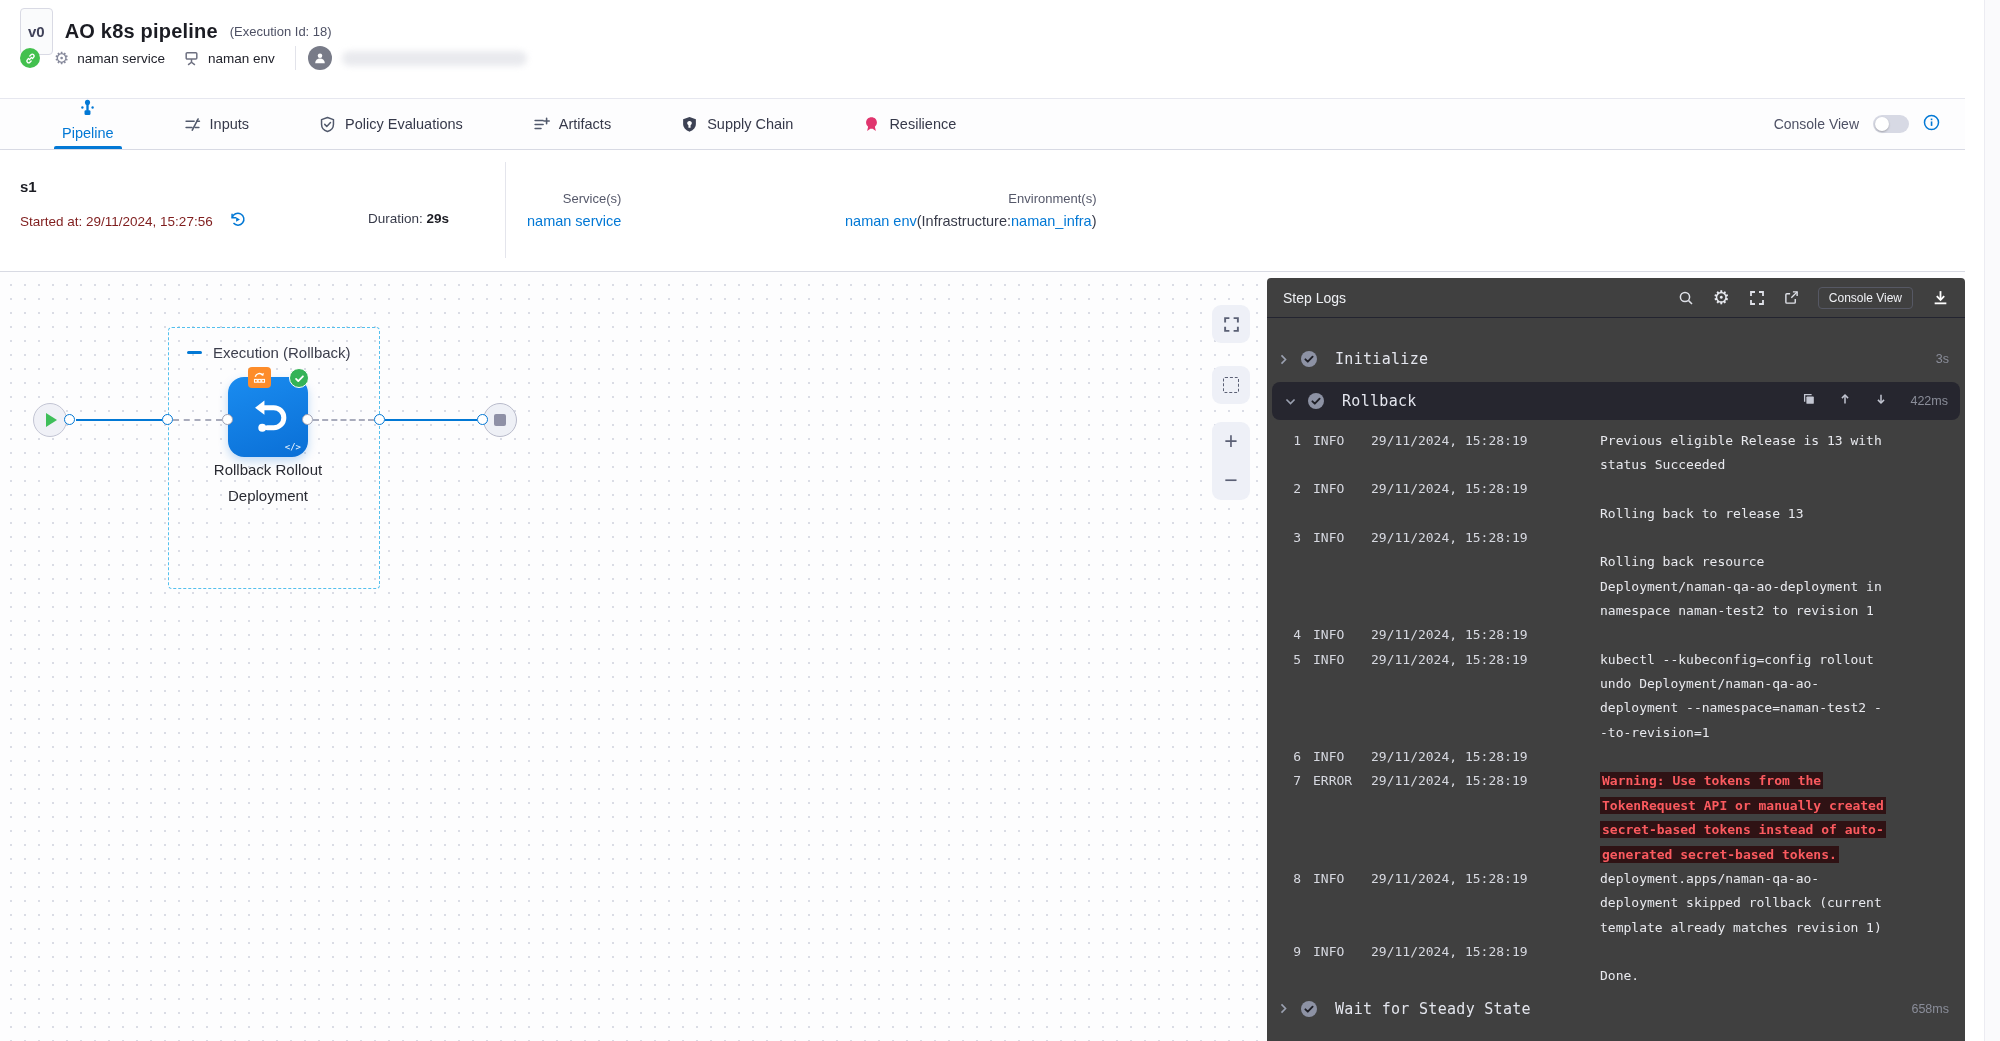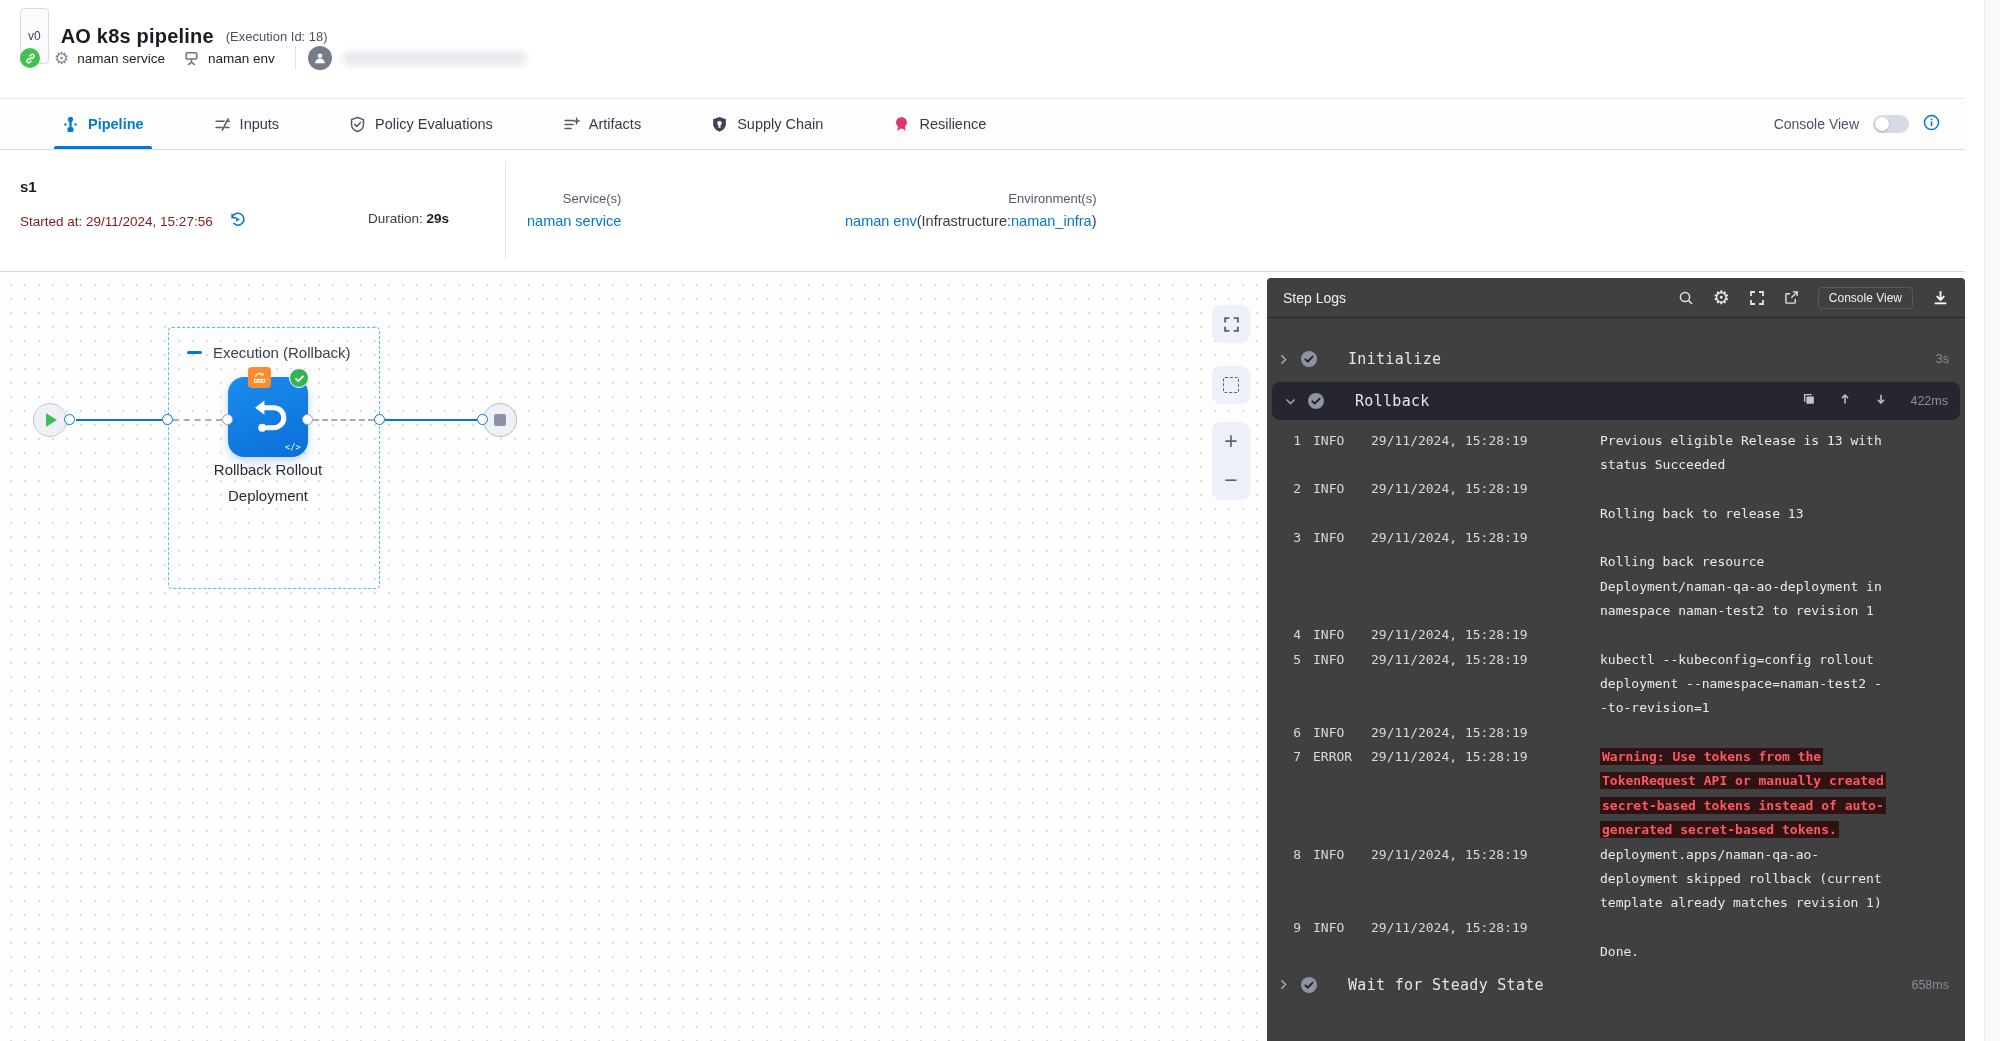--- a/index.html
+++ b/index.html
@@ -2,38 +2,38 @@
 <html><head>
 <meta charset="utf-8">
 <style>
   * { margin:0; padding:0; box-sizing:border-box; }
   html,body { background:#ffffff; font-family:"Liberation Sans", sans-serif; }
   .page { position:relative; width:2000px; height:1041px; background:#ffffff; overflow:hidden; }
 
   
   .hdr { position:absolute; left:0; top:0; width:100%; height:99px; background:#fff; border-bottom:1px solid #e6e7ef; }
   .hdr-row1 { position:absolute; left:20px; top:8px; display:flex; align-items:center; gap:12px; }
-  .v0-badge { font-size:12px; color:#41435a; background:#fafbfc; border:1px solid #d9dae4; border-radius:4px; padding:20px 7px; font-weight:normal; }
+  .v0-badge { font-size:15px; color:#41435a; background:#fafbfc; border:1px solid #d9dae4; border-radius:4px; padding:14px 7px; font-weight:bold; }
   .pipe-title { font-size:20px; font-weight:bold; color:#1b1c23; letter-spacing:.2px; }
   .exec-id { font-size:13px; color:#4e5165; }
   .hdr-row2 { position:absolute; left:20px; top:44px; display:flex; align-items:center; height:28px; }
   .mod-icon { width:20px; height:20px; border-radius:50%; background:#43c04e; display:flex; align-items:center; justify-content:center; }
   .gear-glyph { font-size:17px; color:#878a9c; line-height:1; margin-left:14px; }
   .hdr-label { font-size:13.5px; color:#22232c; margin-left:8px; }
   .env-ic { margin-left:18px; display:flex; }
   .hdr-divider { width:1px; height:24px; background:#e2e3ea; margin-left:20px; }
   .avatar { width:24px; height:24px; border-radius:50%; background:#787b88; margin-left:12px; display:flex; align-items:center; justify-content:center; }
   .blur-bar { width:185px; height:15px; border-radius:8px; background:#e9eaee; filter:blur(3px); margin-left:10px; }
 
   
   .tabbar { position:absolute; left:0; top:99px; width:100%; height:51px; background:#fdfdfe; border-bottom:1px solid #d9dbe5; display:flex; align-items:stretch; }
   .tabs { display:flex; align-items:stretch; padding-left:42px; gap:30px; }
   .tab { position:relative; display:flex; align-items:center; gap:9px; padding:0 20px; font-size:14.5px; color:#36394a; cursor:pointer; }
   .tab svg { width:17px; height:17px; color:#51596c; }
-  .tab.active { color:#0278d5; font-weight:bold; }
+  .tab.active { color:#0278d5; font-weight:normal;flex-direction:column; }
   .tab.active svg { color:#0278d5; }
   .tab.active::after { content:""; position:absolute; left:12px; right:12px; bottom:0; height:3px; border-radius:2px 2px 0 0; background:#0278d5; }
   .tabbar-right { margin-left:auto; display:flex; align-items:center; gap:14px; padding-right:60px; }
   .cv-label { font-size:14px; color:#4e5165; }
   .toggle { position:relative; width:36px; height:18px; border-radius:9px; background:#d7d9e4; }
   .toggle .knob { position:absolute; left:2px; top:2px; width:14px; height:14px; border-radius:50%; background:#fff; box-shadow:0 1px 2px rgba(0,0,0,.25); }
 
   
   .stagebar { position:absolute; left:0; top:150px; width:100%; height:122px; background:#fff; border-bottom:1px solid #d8dae3; box-shadow:0 2px 4px rgba(40,41,61,.04);text-align:right; }
   .stage-name { position:absolute; left:20px; top:28px; font-size:15px; font-weight:bold; color:#1b1c23; }
@@ -83,21 +83,21 @@
   .logpanel { position:absolute; left:1267px; top:278px; width:698px; height:763px; background:#404040; border-radius:4px 4px 0 0; color:#e6e8f0; }
   .lp-head { height:40px; display:flex; align-items:center; padding:0 16px; border-bottom:1px solid #232430; }
   .lp-title { font-size:14px; color:#eef0f4; }
   .lp-actions { margin-left:auto; display:flex; align-items:center; gap:19px; }
   .lp-actions svg { display:block; }
   .lp-gear { font-size:19px; color:#e8eaf0; line-height:1; }
   .cv-btn2 { border:1px solid #565864; border-radius:4px; padding:3px 10px; font-size:12px; color:#f0f1f5; white-space:nowrap; }
   .sec-row { display:flex; align-items:center; padding:0 16px 0 10px; height:34px; }
   .sec-row .chev { width:14px; display:flex; }
   .sec-check { margin-left:9px; display:flex; }
-  .sec-name { margin-left:30px; font-family:"DejaVu Sans Mono",monospace; font-size:15px; color:#e4e6ee; letter-spacing:.3px; }
+  .sec-name { margin-left:17px; font-family:"DejaVu Sans Mono",monospace; font-size:15px; color:#e4e6ee; letter-spacing:.3px; }
   .sec-dur { margin-left:auto; font-size:12.5px; color:#8a8d99; }
   #sec-init { margin-top:24px; }
   #sec-rollback { margin:6px 5px 0 5px; height:38px; border-radius:8px; background:#26262f; padding:0 12px 0 12px; }
   #sec-wait { margin-top:2px; height:38px; }
   .rb-icons { margin-left:auto; display:flex; align-items:center; gap:22px; color:#c3c6d2; }
   .rb-icons + .sec-dur { margin-left:22px; }
   #log-rows { margin-top:8px; }
   .log-row { display:grid; grid-template-columns:16px 46px 160px 1fr; column-gap:12px; padding-left:18px; height:24.35px; align-items:center;
     font-family:"DejaVu Sans Mono",monospace; font-size:13px; color:#d6d8e0; }
   .lr-num { text-align:right; }
@@ -464,20 +464,26 @@
         <div class="log-row">
           <span class="lr-num">5</span>
           <span class="lr-level">INFO</span>
           <span class="lr-time">29/11/2024, 15:28:19</span>
           <span class="lr-msg"><span>kubectl --kubeconfig=config rollout</span></span>
         </div>
         <div class="log-row">
           <span class="lr-num"></span>
           <span class="lr-level"></span>
           <span class="lr-time"></span>
+          <span class="lr-msg"><span>undo Deployment/naman-qa-ao-</span></span>
+        </div>
+        <div class="log-row">
+          <span class="lr-num"></span>
+          <span class="lr-level"></span>
+          <span class="lr-time"></span>
           <span class="lr-msg"><span>deployment --namespace=naman-test2 -</span></span>
         </div>
         <div class="log-row">
           <span class="lr-num"></span>
           <span class="lr-level"></span>
           <span class="lr-time"></span>
           <span class="lr-msg"><span>-to-revision=1</span></span>
         </div>
         <div class="log-row">
           <span class="lr-num">6</span>

